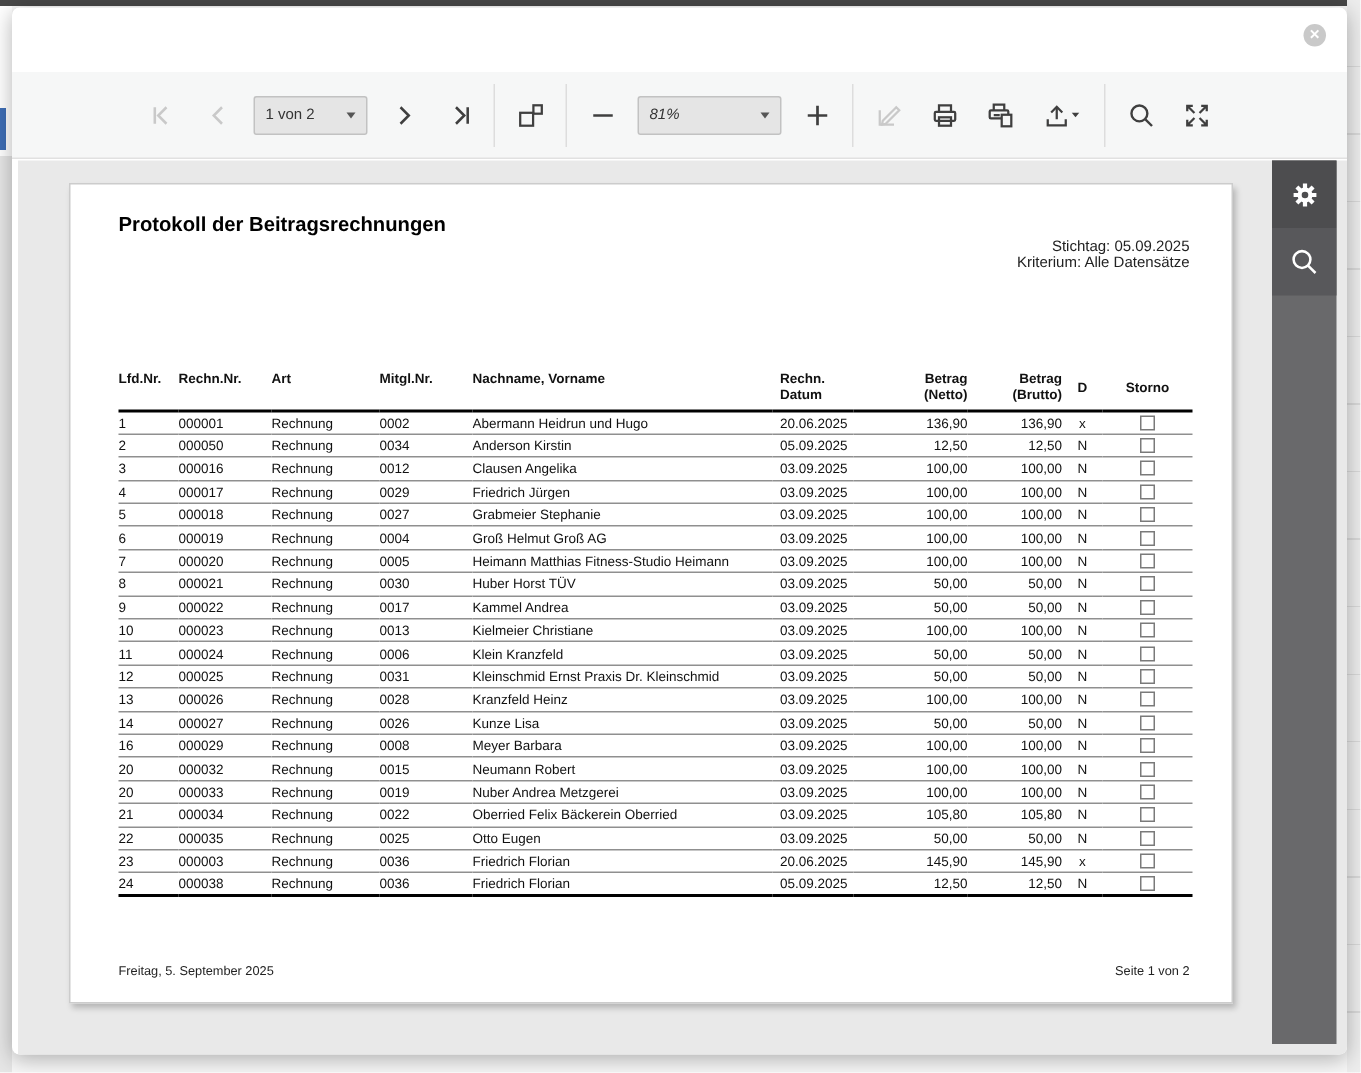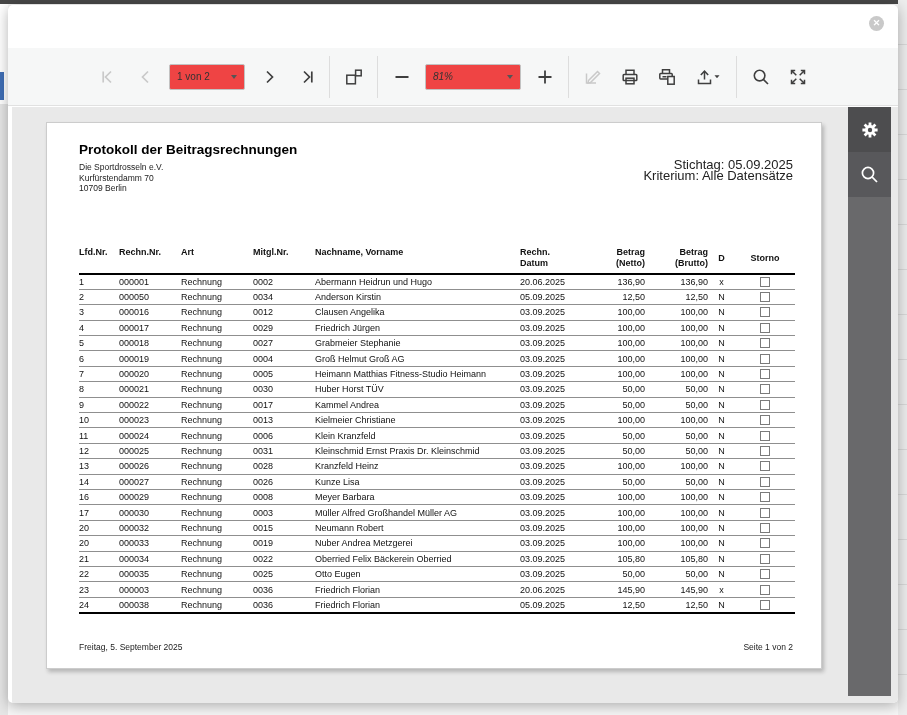--- a/index.html
+++ b/index.html
@@ -31,42 +31,42 @@
   .toolbar {
     position:absolute; left:0; top:43px; width:100%; height:58px;
     background:#f6f7f7; border-bottom:1px solid #e1e1e1;
     display:flex; align-items:center; justify-content:center;
   }
   .tb-group { display:flex; align-items:center; }
   .tb-btn { width:37px; height:38px; display:flex; align-items:center; justify-content:center; cursor:pointer; }
   .tb-btn.disabled { cursor:default; }
   .tb-sep { width:1px; height:42px; background:#dddddd; margin:0 5px; }
   .combo {
-    height:26px; background:#ef4444; border:1px solid #c2c2c2; border-radius:2px;
+    height:26px; background:#e5e5e5; border:1px solid #c2c2c2; border-radius:2px;
     display:flex; align-items:center; justify-content:space-between;
     padding:0 7px; font-size:10px; color:#333333; margin:0 5px; cursor:pointer;
   }
   .page-combo { width:76px; }
   .zoom-combo { width:96px;font-style:italic; }
   .caret-down {
     width:0; height:0; border-left:3.5px solid transparent; border-right:3.5px solid transparent;
     border-top:4px solid #555555; margin-left:6px;
   }
   svg.icon { display:block; }
 
   
   .viewer { position:absolute; left:4px; top:102px; width:100%; height:596px; background:#e9e9e9; }
   .page {
     position:absolute; left:34px; top:15px; width:776px; height:547px;
     background:#ffffff; border:1px solid #cccccc; box-shadow:2px 3px 4px rgba(0,0,0,0.22);
   }
   .page-inner { position:relative; width:100%; height:100%; color:#111111; }
   .report-title { position:absolute; left:32px; top:19px; font-size:13.5px; font-weight:bold; color:#000000; white-space:nowrap; }
   .address-block { position:absolute; left:32px; top:39px; font-size:8.5px; line-height:10.6px; color:#222222; }
-  .meta-block { position:absolute; right:28px; top:37px; font-size:13px; line-height:10.6px; text-align:right; color:#222222; }
+  .meta-block { position:absolute; right:28px; top:37px; font-size:10px; line-height:10.6px; text-align:right; color:#222222; }
 
   table.report {
     position:absolute; left:32px; top:90px; width:716px;
     border-collapse:collapse; table-layout:fixed; font-size:9px; color:#111111;margin-top:32px;
   }
   table.report thead th {
     font-weight:bold; font-size:9px; line-height:11px;
     vertical-align:top; padding:2px 0 4px 0; border-bottom:2px solid #000000;
     overflow:hidden; white-space:nowrap;
   }
@@ -220,25 +220,20 @@
     </div>
   </div>
 
   <div class="viewer">
 
     <div class="page">
       <div class="page-inner">
 
         <div class="report-title">Protokoll der Beitragsrechnungen</div>
 
-        <div class="address-block">
-          <div>Die Sportdrosseln e.V.</div>
-          <div>Kurfürstendamm 70</div>
-          <div>10709 Berlin</div>
-        </div>
 
         <div class="meta-block">
           <div>Stichtag: 05.09.2025</div>
           <div>Kriterium: Alle Datensätze</div>
         </div>
 
         <table class="report">
           <colgroup>
             <col style="width:40px">
               <col style="width:62px">
@@ -480,34 +475,20 @@
               <td class="al">Meyer Barbara</td>
               <td class="al pad-l">03.09.2025</td>
               <td class="ar">100,00</td>
               <td class="ar">100,00</td>
               <td class="ac">N</td>
               <td class="ac">
                   <div class="checkbox"></div>
                 </td>
             </tr>
               <tr>
-              <td class="al">17</td>
-              <td class="al">000030</td>
-              <td class="al">Rechnung</td>
-              <td class="al">0003</td>
-              <td class="al">Müller Alfred Großhandel Müller AG</td>
-              <td class="al pad-l">03.09.2025</td>
-              <td class="ar">100,00</td>
-              <td class="ar">100,00</td>
-              <td class="ac">N</td>
-              <td class="ac">
-                  <div class="checkbox"></div>
-                </td>
-            </tr>
-              <tr>
               <td class="al">20</td>
               <td class="al">000032</td>
               <td class="al">Rechnung</td>
               <td class="al">0015</td>
               <td class="al">Neumann Robert</td>
               <td class="al pad-l">03.09.2025</td>
               <td class="ar">100,00</td>
               <td class="ar">100,00</td>
               <td class="ac">N</td>
               <td class="ac">

